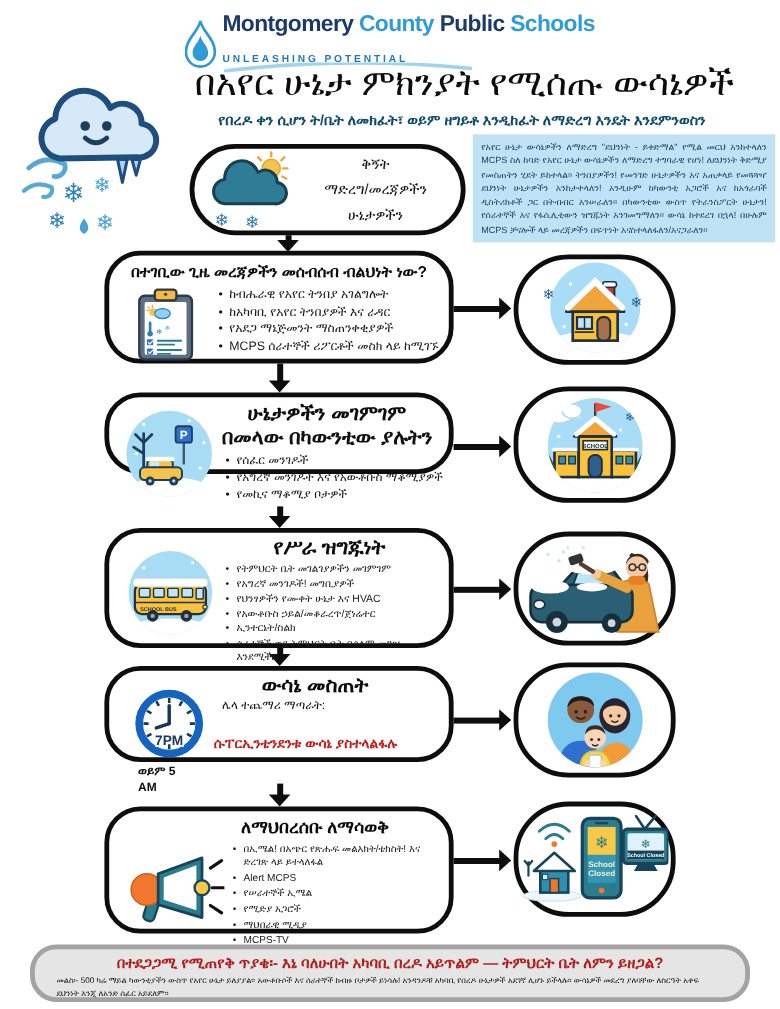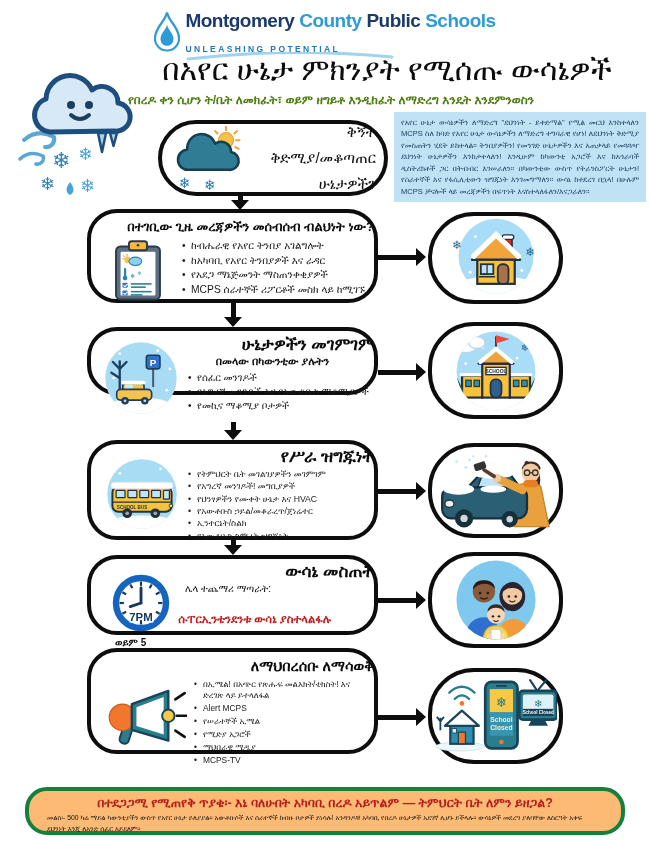--- a/index.html
+++ b/index.html
@@ -1,66 +1,66 @@
 <!DOCTYPE html>
 <html><head>
 <meta charset="utf-8">
 <style>
   *{box-sizing:border-box;margin:0;padding:0}
   body{background:#888;font-family:"Liberation Sans","DejaVu Sans",sans-serif}
   .page{position:relative;width:650px;height:841px;background:#fff;margin:0 auto;overflow:hidden;color:#111}
 
   
-  .logo{position:absolute;top:10px;left:0;right:0;display:flex;justify-content:center;align-items:flex-start;gap:5px}
+  .logo{position:absolute;top:10px;left:0;right:0;display:flex;justify-content:center;align-items:center;gap:5px}
   .logo-words{font-weight:bold;font-size:19px;letter-spacing:-0.5px;white-space:nowrap}
   .w-navy{color:#1b3a6b}.w-cyan{color:#2e9bd6}
   .logo-tagline{font-size:8.5px;font-weight:bold;letter-spacing:2.4px;color:#2478b5;margin-top:12px}
   .logo-swoosh{display:block;margin-top:-2px}
   .title{position:absolute;top:53px;left:128px;right:4px;text-align:center;font-size:30px;color:#0c0c0c}
-  .subtitle{position:absolute;top:93px;left:128px;right:8px;font-size:12px;font-weight:bold;color:#4d7c0f}
+  .subtitle{position:absolute;top:93px;left:128px;right:8px;text-align:center;font-size:12px;font-weight:bold;color:#0c4a6e}
   .mascot{position:absolute;left:18px;top:56px}
 
   
   .bubble1{position:absolute;left:158px;top:120px;width:230px;height:76px;border:4px solid #0d0d0d;border-radius:38px;display:flex;align-items:center;padding:2px 8px;background:#fff}
-  .bubble1-text{flex:1;text-align:right;font-size:15px;line-height:1.75;color:#111}
+  .bubble1-text{flex:1;text-align:center;font-size:12px;line-height:1.75;color:#111}
   .intro-box{position:absolute;left:394px;top:112px;width:252px;height:90px;background:#bfe2f4;padding:5px 7px;font-size:7.55px;line-height:1.52;text-align:justify;color:#17395a}
 
   
   .box{position:absolute;left:87px;width:291px;border:4px solid #0d0d0d;border-radius:30px;background:#fff}
-  .sec-title{text-align:right;font-weight:bold;color:#0c0c0c}
+  .sec-title{text-align:center;font-weight:bold;color:#0c0c0c}
   .bullets{list-style:none;color:#1a1a1a}
   .bullets li{position:relative;padding-left:10px;margin-bottom:1px}
   .bullets li::before{content:"•";position:absolute;left:1px;top:0}
   .sec-icon{position:absolute}
 
   .sec-gather{top:209px;height:94px}
   .sec-gather .sec-title{font-size:13px;padding-top:6px}
   .sec-gather .sec-icon{left:14px;top:27px}
   .sec-gather .bullets{margin:4px 6px 0 90px;font-size:10.3px;line-height:1.32}
 
   .sec-assess{top:327px;height:68px}
   .sec-assess .sec-title{font-size:17px;padding:4px 0 0 80px}
-  .sec-assess .sec-sub{text-align:center;font-weight:bold;font-size:11px;padding-left:80px}
+  .sec-assess .sec-sub{text-align:center;font-weight:bold;font-size:17px;padding-left:80px}
   .sec-assess .sec-icon{left:12px;top:9px}
   .sec-assess .bullets{margin:3px 4px 0 96px;font-size:10px;line-height:1.3}
 
   .sec-operations{top:440px;height:100px}
   .sec-operations .sec-title{font-size:17px;padding:3px 0 0 84px}
   .sec-operations .sec-icon{left:14px;top:13px}
   .sec-operations .bullets{margin:2px 4px 0 96px;font-size:8.7px;line-height:1.3}
 
   .sec-decision{top:555px;height:80px}
   .sec-decision .sec-title{font-size:17px;padding:3px 0 0 60px}
   .sec-decision .sec-lead{margin:1px 0 18px 94px;font-size:10px}
   .sec-decision .bullets{margin:1px 4px 0 104px;font-size:9.3px;line-height:1.3}
   .clock-wrap{position:absolute;left:18px;top:14px;width:64px;text-align:center}
   .clock-sub{font-size:10px;font-weight:bold;line-height:1.25;text-align:left;padding-left:6px;color:#111}
   .decision-highlight{position:absolute;left:52px;right:8px;bottom:5px;text-align:center;font-size:11.5px;font-weight:bold;color:#c11b1b}
 
-  .sec-notify{top:648px;height:106px}
+  .sec-notify{top:672px;height:106px}
   .sec-notify .sec-title{font-size:14.5px;padding:6px 0 0 60px}
   .sec-notify .sec-icon{left:12px;top:30px}
   .sec-notify .bullets{margin:4px 6px 0 102px;font-size:8.4px;line-height:1.35}
   .sec-notify .bullets li{margin-bottom:1.5px}
 
   
   .rbubble{position:absolute;left:428px;width:135px;border:4px solid #0d0d0d;border-radius:46px;background:#fff;display:flex;align-items:center;justify-content:center}
   .rb1{top:212px;height:92px}.rb2{top:322px;height:97px}.rb3{top:443px;height:95px}.rb4{top:552px;height:96px}.rb5{top:668px;height:96px}
 
   
@@ -71,21 +71,21 @@
   .va2{left:224px;top:303px;height:24px}
   .va3{left:224px;top:422px;height:18px}
   .va4{left:224px;top:540px;height:15px}
   .va5{left:224px;top:653px;height:19px}
   .harrow{position:absolute;height:18px;left:378px;width:48px}
   .harrow::before{content:"";position:absolute;top:6.5px;left:0;right:8px;height:5px;background:#0d0d0d}
   .harrow::after{content:"";position:absolute;right:0;top:0;width:0;height:0;border-top:9px solid transparent;border-bottom:9px solid transparent;border-left:10px solid #0d0d0d}
   .ha1{top:248px}.ha2{top:363px}.ha3{top:482px}.ha4{top:591px}.ha5{top:708px}
 
   
-  .faq{position:absolute;left:25px;top:787px;width:600px;height:48px;border:4px solid #15803d;border-radius:22px;background:#fdba74;padding:5px 18px 0 18px}
+  .faq{position:absolute;left:25px;top:787px;width:600px;height:48px;border:4px solid #a3a3a3;border-radius:22px;background:#e5e5e5;padding:5px 18px 0 18px}
   .faq-q{text-align:center;font-size:12.5px;font-weight:bold;color:#b51d1d}
   .faq-a{margin-top:2px;font-size:6.8px;line-height:1.55;color:#111;text-align:left}
 </style>
 </head>
 <body>
 
 <div class="page">
 
   <div class="logo">
     <svg width="26" height="42" viewBox="0 0 28 44">
@@ -134,21 +134,21 @@
           <line x1="51" y1="6" x2="54" y2="9"></line>
           <line x1="79" y1="27" x2="75" y2="25"></line>
       </g>
       <circle cx="64" cy="17" r="9" fill="#f6c34a" stroke="#e8a53c" stroke-width="1.5"></circle>
       <path d="M20,52 a12,12 0 0 1 -2,-24 a17,17 0 0 1 33,-7 a12,12 0 0 1 19,10 a10,10 0 0 1 -3,21 z" fill="#2e7d95" stroke="#173f4f" stroke-width="3" stroke-linejoin="round"></path>
       <text x="8" y="74" font-size="17" fill="#2676ae">❄</text>
       <text x="38" y="76" font-size="17" fill="#2676ae">❄</text>
     </svg>
     <div class="bubble1-text">
       <div>ቅኝት</div>
-      <div>ቅድሚያ/መቆጣጠር</div>
+      <div>ማድረግ/መረጃዎችን</div>
       <div>ሁኔታዎችን</div>
     </div>
   </div>
 
   <div class="intro-box">የአየር ሁኔታ ውሳኔዎችን ለማድረግ "ደህንነት - ይቀድማል" የሚል መርህ እንከተላለን MCPS ስለ ከባድ የአየር ሁኔታ ውሳኔዎችን ለማድረግ ተግባራዊ የሆነ! ለደህንነት ቅድሚያ የመስጠትን ሂደት ይከተላል። ትንበያዎችን! የመንገድ ሁኔታዎችን እና አጠቃላይ የመጓጓዣ ደህንነት ሁኔታዎችን እንከታተላለን! እንዲሁም ከካውንቲ አጋሮች እና ከአጎራባች ዲስትሪክቶች ጋር በትብብር እንሠራለን። በካውንቲው ውስጥ የትራንስፖርት ሁኔታን! የሰራተኞች እና የፋሲሊቲውን ዝግጁነት እንገመግማለን። ውሳኔ ከተደረገ በኋላ! በሁሉም MCPS ቻናሎች ላይ መረጃዎችን በፍጥነት እናስተላለፋለን/እናጋራለን።</div>
 
   <div class="varrow va1"></div>
   <div class="varrow va2"></div>
   <div class="varrow va3"></div>
   <div class="varrow va4"></div>
@@ -269,20 +269,21 @@
           <circle cx="68" cy="76" r="2.5" fill="#9aa7b1"></circle>
         <circle cx="89" cy="66" r="2.4" fill="#f6e05e" stroke="#21303c" stroke-width="1.2"></circle>
       </g>
     </svg>
     <ul class="bullets">
       <li>የትምህርት ቤት መገልገያዎችን መገምገም</li>
       <li>የአግረኛ መንገዶች! መግቢያዎች</li>
       <li>የህንፃዎችን የሙቀት ሁኔታ እና HVAC</li>
       <li>የአውቶቡስ ኃይል/መቆራረጥ/ጀነሬተር</li>
       <li>ኢንተርኔት/ስልክ</li>
+      <li>ሰራተኞች ወደ ትምህርት ቤት በሰላም መጓዝ እንደሚችሉ</li>
       <li>የአውቶቡስ ስምሪት ዝግጁነት</li>
     </ul>
   </div>
 
   <div class="box sec-decision">
     <div class="sec-title">ውሳኔ መስጠት</div>
     <div class="sec-lead">ሌላ ተጨማሪ ማጣራት:</div>
     <div class="clock-wrap">
       <svg width="60" height="60" viewBox="0 0 84 84">
         <circle cx="42" cy="42" r="35" fill="#ffffff" stroke="#1565c0" stroke-width="9"></circle>

